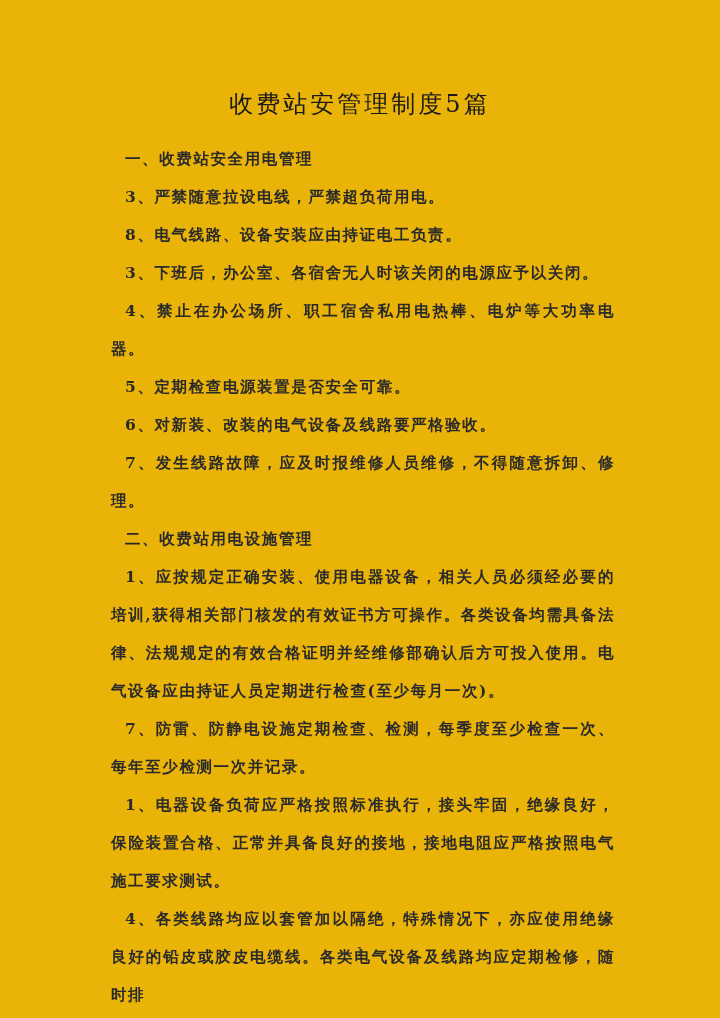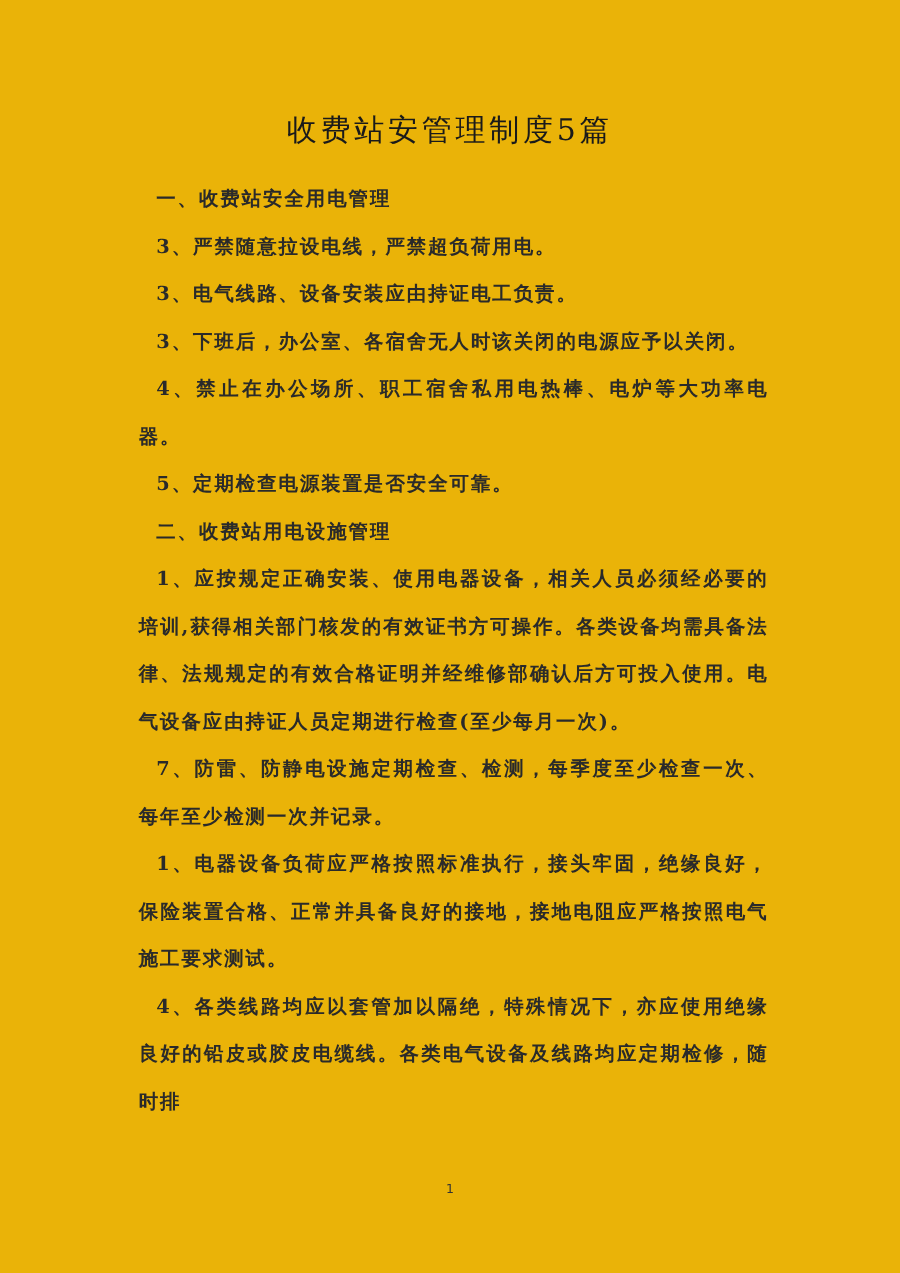--- a/index.html
+++ b/index.html
@@ -65,24 +65,26 @@
 </head>
 <body>
 
 <div class="page">
   <h1 class="title">收费站安管理制度5篇</h1>
 
   <div class="body-text">
 
     <p class="indent">一、收费站安全用电管理</p>
     <p class="indent">3、严禁随意拉设电线，严禁超负荷用电。</p>
-    <p class="indent">3、电气线路、设备安装应由持证电工负责。</p>
+    <p class="indent">8、电气线路、设备安装应由持证电工负责。</p>
     <p class="indent">3、下班后，办公室、各宿舍无人时该关闭的电源应予以关闭。</p>
     <p class="indent">4、禁止在办公场所、职工宿舍私用电热棒、电炉等大功率电器。</p>
     <p class="indent">5、定期检查电源装置是否安全可靠。</p>
+    <p class="indent">6、对新装、改装的电气设备及线路要严格验收。</p>
+    <p class="indent">7、发生线路故障，应及时报维修人员维修，不得随意拆卸、修理。</p>
 
     <p class="indent">二、收费站用电设施管理</p>
     <p class="indent">1、应按规定正确安装、使用电器设备，相关人员必须经必要的培训,获得相关部门核发的有效证书方可操作。各类设备均需具备法律、法规规定的有效合格证明并经维修部确认后方可投入使用。电气设备应由持证人员定期进行检查(至少每月一次)。</p>
     <p class="indent">7、防雷、防静电设施定期检查、检测，每季度至少检查一次、每年至少检测一次并记录。</p>
     <p class="indent">1、电器设备负荷应严格按照标准执行，接头牢固，绝缘良好，保险装置合格、正常并具备良好的接地，接地电阻应严格按照电气施工要求测试。</p>
     <p class="indent">4、各类线路均应以套管加以隔绝，特殊情况下，亦应使用绝缘良好的铅皮或胶皮电缆线。各类电气设备及线路均应定期检修，随时排</p>
   </div>
 
   <div class="page-number">1</div>
 </div>

